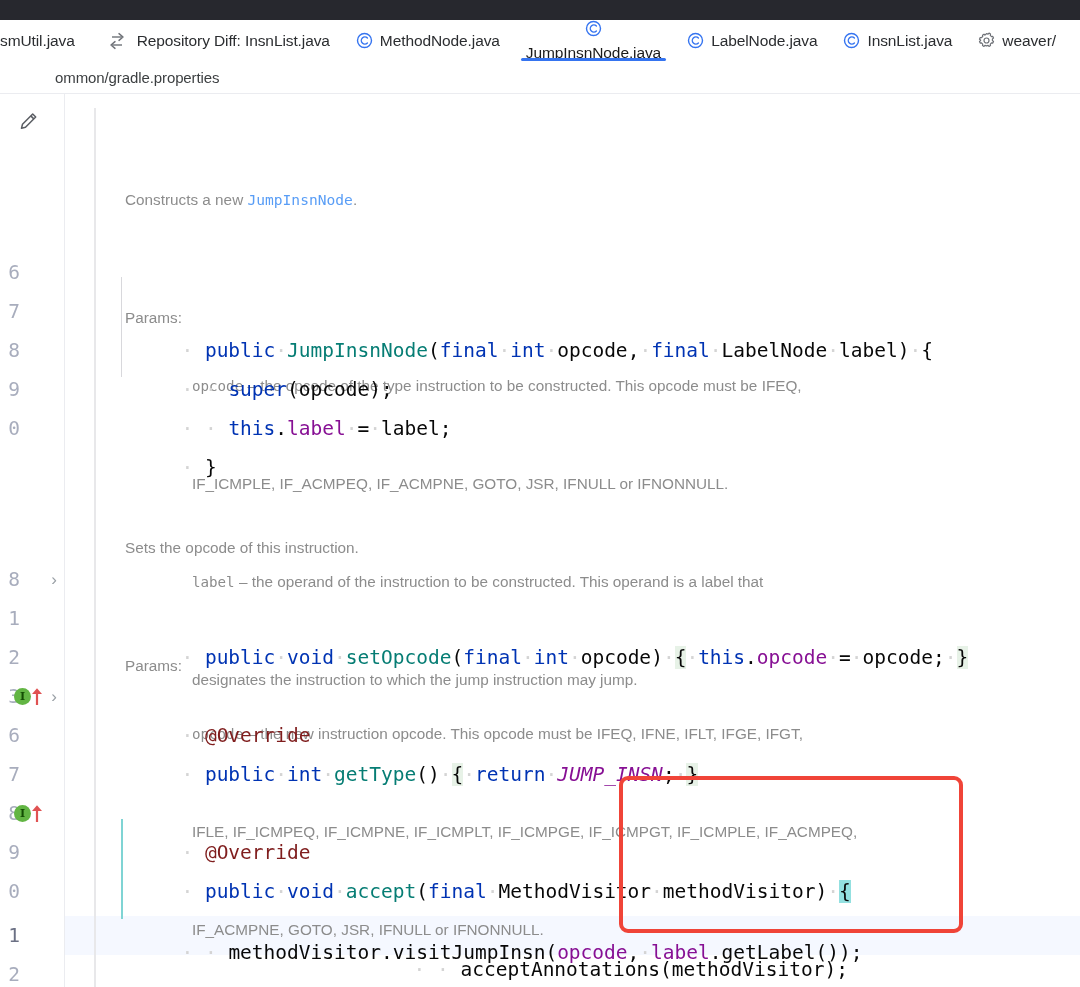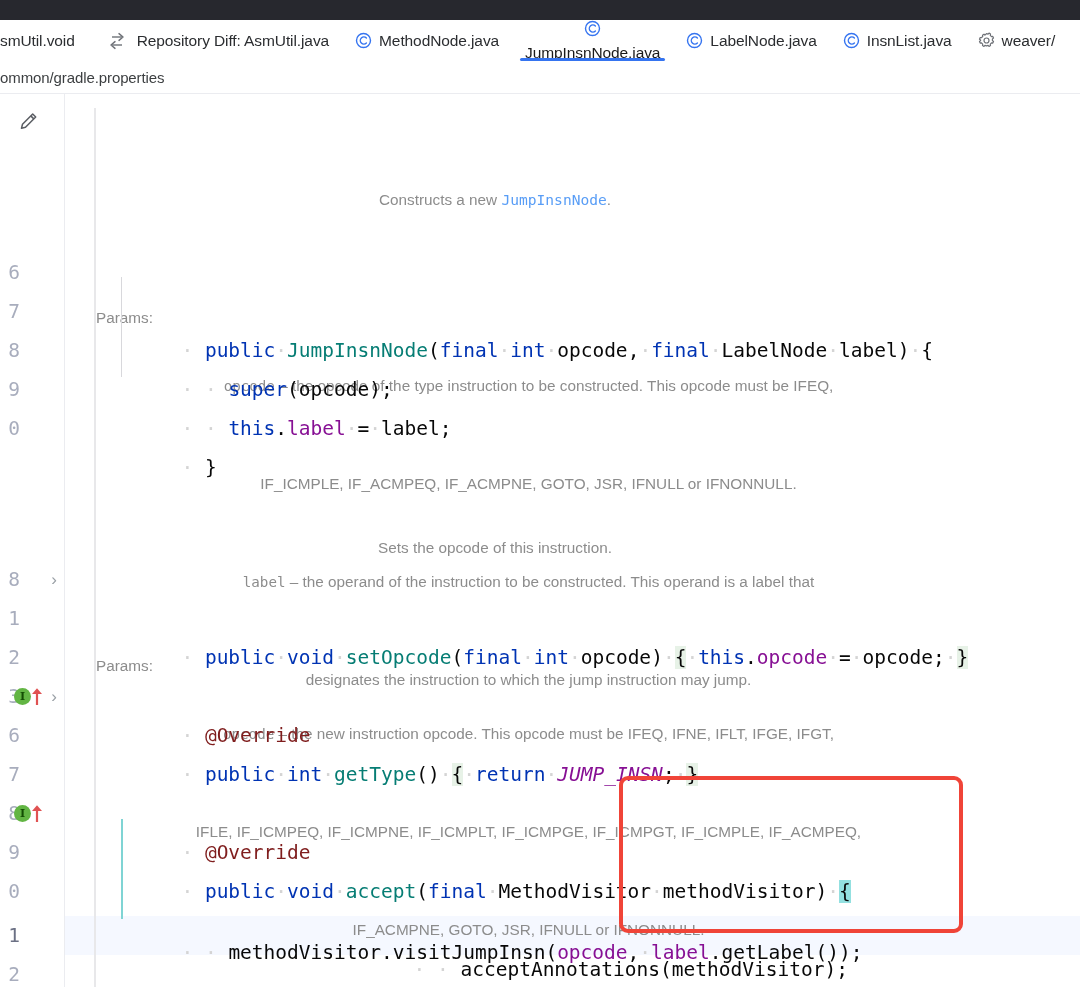--- a/index.html
+++ b/index.html
@@ -85,21 +85,21 @@
     position: absolute;
     left: 0; top: 61px;
     width: 1080px; height: 32px;
     background: #ffffff;
     border-bottom: 1px solid #ebecf0;
     display: flex;
     align-items: center;
     font-size: 15px;
     color: #3c3f41;
   }
-  .breadcrumb .crumb { padding-left: 0; letter-spacing: -0.1px; }
+  .breadcrumb .crumb { padding-left: 12px; letter-spacing: -0.1px; margin-left: 43px; }
 
   
   .editor {
     position: absolute;
     left: 0; top: 94px;
     width: 1080px; height: 893px;
     background: #ffffff;
     overflow: hidden;
   }
   .gutter {
@@ -193,25 +193,25 @@
   .pencil {
     position: absolute;
     left: 18px; top: 110px;
   }
 
   
   .javadoc {
     position: absolute;
     left: 64px;
     box-sizing: border-box;
+    padding-left: 29px;
     border-left: 2px solid #e8e8ea;
     font-family: "Liberation Sans", sans-serif;
     color: #8c8c8c;
     font-size: 15.3px;
-    text-align: center;
   }
   .jd-line { line-height: 20px; white-space: nowrap; }
   .jd-head { margin-bottom: 10px; }
   .jd-params {
     display: flex;
     align-items: flex-start;
   }
   .jd-params-label { flex: 0 0 auto; padding-right: 10px; }
   .jd-params-body { flex: 1 1 auto; }
   .jd-mono {
@@ -252,33 +252,33 @@
 </head>
 <body>
 
 <div id="app">
 
   <div class="titlebar-strip"></div>
 
   <div class="tabbar">
 
     <div class="tab first" style="padding-left:0;">
-      <span class="tab-label">smUtil.void</span>
+      <span class="tab-label">smUtil.java</span>
     </div>
 
     <div class="tab" style="padding-left:22px;">
       <span class="ic">
         <svg width="20" height="18" viewBox="0 0 20 18">
           <path d="M2 5 H12" stroke="#6e7177" stroke-width="1.4" fill="none"></path>
           <path d="M12 5 l-4 -3.4 M12 5 l-4 3.4" stroke="#6e7177" stroke-width="1.4" fill="none" stroke-linecap="round" transform="translate(1,0)"></path>
           <path d="M12 13 H2" stroke="#6e7177" stroke-width="1.4" fill="none"></path>
           <path d="M2 13 l4 -3.4 M2 13 l4 3.4" stroke="#6e7177" stroke-width="1.4" fill="none" stroke-linecap="round" transform="translate(-1,0)"></path>
         </svg>
       </span>
-      <span class="tab-label">Repository Diff: AsmUtil.java</span>
+      <span class="tab-label">Repository Diff: InsnList.java</span>
     </div>
 
     <div class="tab">
       <span class="ic">
         <svg width="17" height="17" viewBox="0 0 17 17">
           <circle cx="8.5" cy="8.5" r="7" fill="none" stroke="#3574f0" stroke-width="1.4"></circle>
           <path d="M11.4 5.9a3.6 3.6 0 1 0 0 5.2" fill="none" stroke="#3574f0" stroke-width="1.4" stroke-linecap="round"></path>
         </svg>
       </span>
       <span class="tab-label">MethodNode.java</span>

